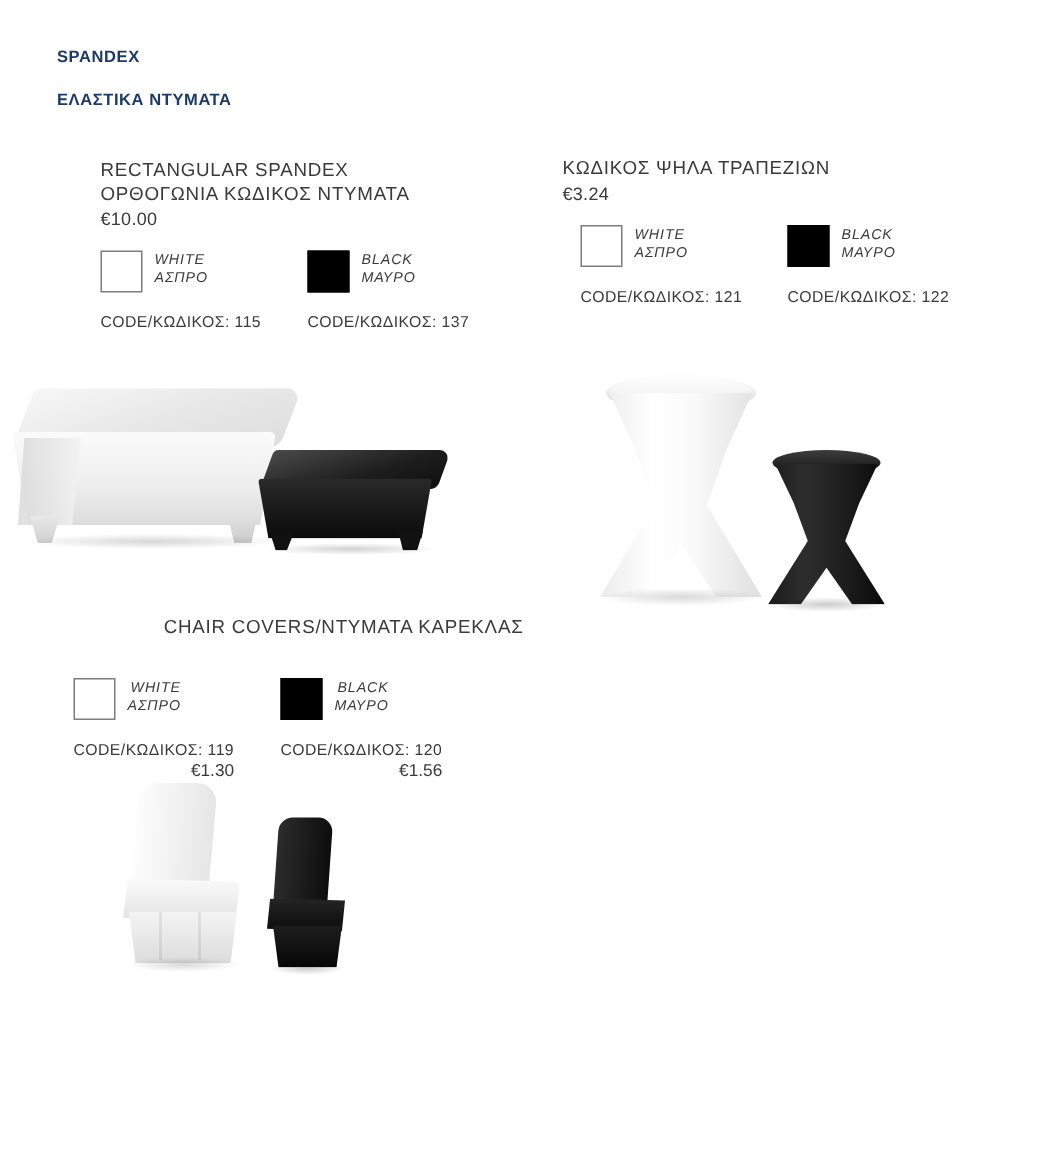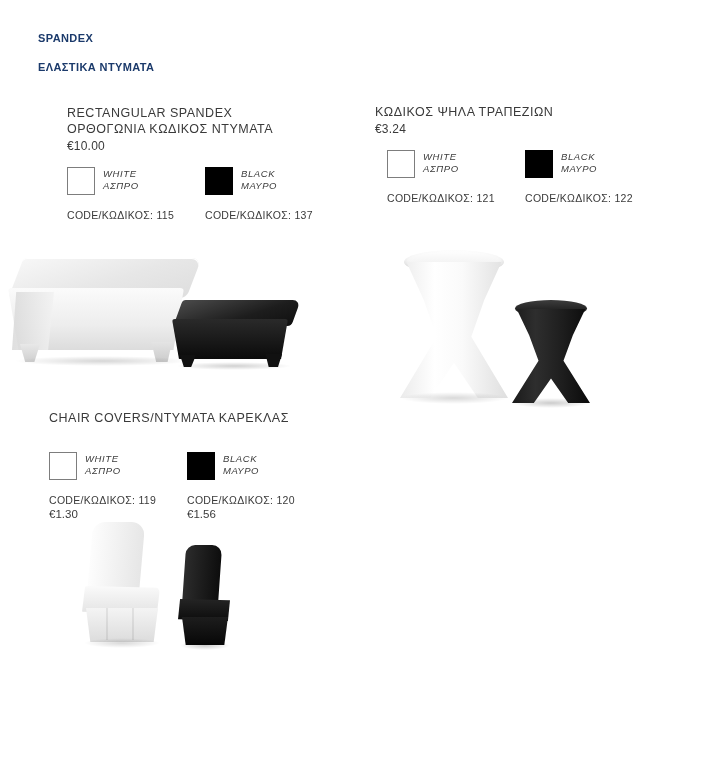--- a/index.html
+++ b/index.html
@@ -354,21 +354,21 @@
     <div class="hw-body"></div>
     <div class="hw-shadow"></div>
   </div>
 
   <div class="art high-black" style="left:512px; top:300px;">
     <div class="hb-top"></div>
     <div class="hb-body"></div>
     <div class="hb-shadow"></div>
   </div>
 
-  <div class="product" style="left:49px; top:410px; width:300px;">
+  <div class="product" style="left:49px; top:410px; width:300px;text-align:right;">
     <div class="prod-title">
       <div>CHAIR COVERS/ΝΤΥΜΑΤΑ ΚΑΡΕΚΛΑΣ</div>
     </div>
 
     <div class="swatches" style="margin-top:26px;">
       <div class="swatch-group" style="left:0;">
         <div class="swatch-row">
           <div class="swatch-box white"></div>
           <div class="swatch-labels">
             <div>WHITE</div>

